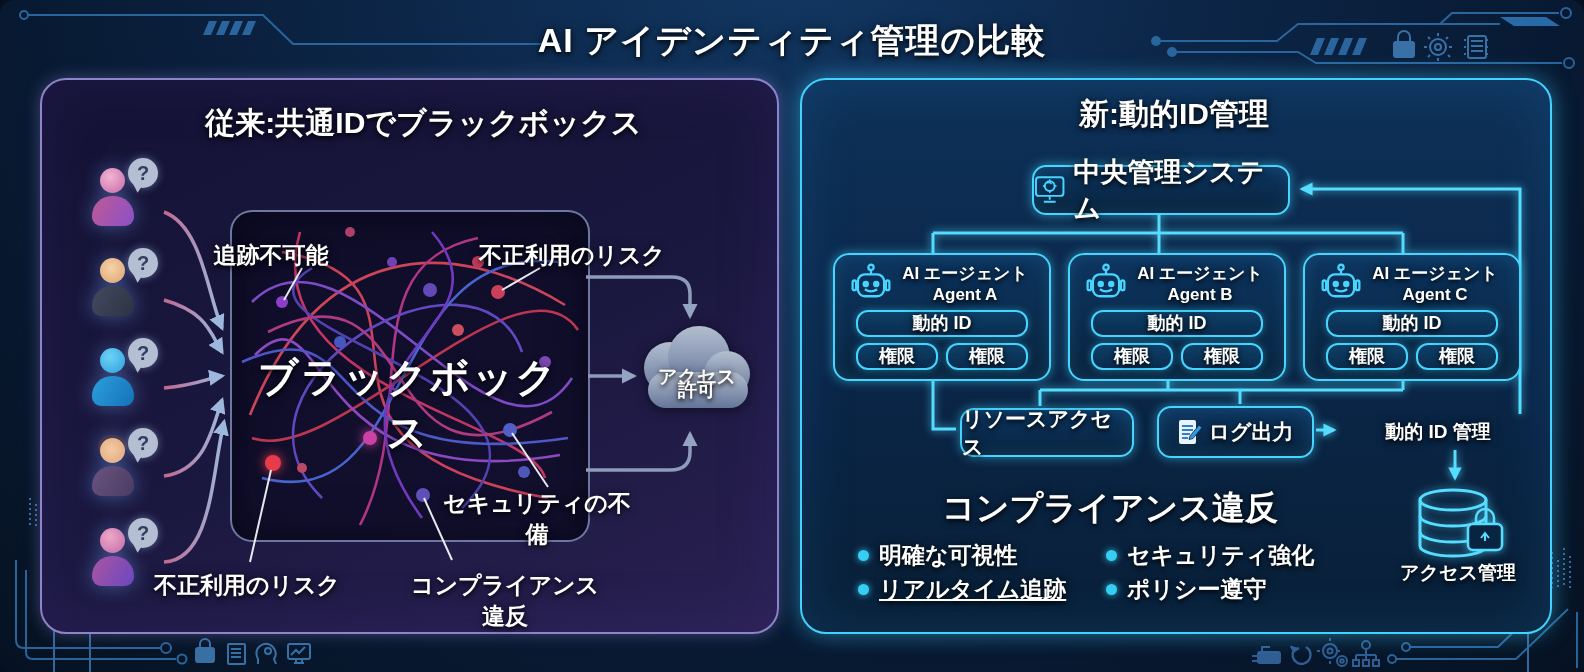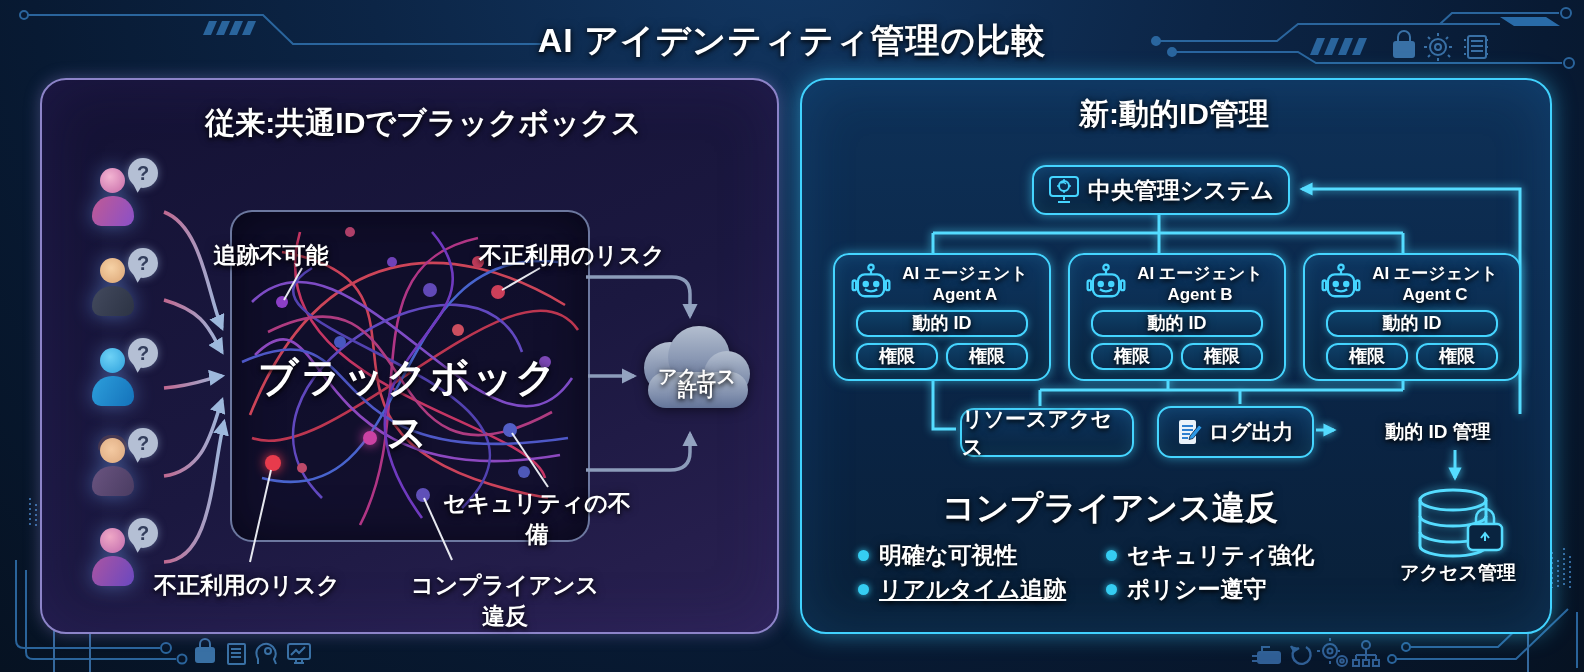--- a/index.html
+++ b/index.html
@@ -1,19 +1,20 @@
 <!DOCTYPE html>
 <html><head>
 <meta charset="utf-8">
 <style>
   html,body{margin:0;padding:0;background:#04101f;}
   .canvas{
     position:relative;width:1584px;height:672px;overflow:hidden;
     font-family:"Liberation Sans","DejaVu Sans",sans-serif;color:#fff;
     background:radial-gradient(ellipse at 50% -10%, #123864 0%, #0c2546 38%, #081a33 68%, #061222 100%);
+    border-radius:14px;
   }
   .layer{position:absolute;left:0;top:0;width:1584px;height:672px;pointer-events:none;}
   .abs{position:absolute;}
   .ctr{text-align:center;}
   .sh{text-shadow:0 2px 4px rgba(0,0,0,.85),0 0 10px rgba(0,0,0,.5);}
   .main-title{left:0;top:18px;width:1584px;font-size:34px;font-weight:800;letter-spacing:1px;z-index:6;}
   .panel{position:absolute;top:78px;height:552px;border-radius:26px;z-index:1;}
   .panel-left{
     left:40px;width:735px;border:2px solid #8d84c9;
     background:linear-gradient(155deg,#141234 0%,#1b1840 55%,#2a2152 100%);
@@ -52,21 +53,21 @@
   .qbubble::after{content:"";position:absolute;left:3px;bottom:-4px;width:0;height:0;
     border-left:8px solid transparent;border-right:2px solid transparent;border-top:8px solid #b4bfd4;transform:rotate(18deg);}
   
   .cyanbox{
     position:absolute;z-index:5;border:2.5px solid #45d5ff;border-radius:14px;
     background:linear-gradient(180deg,#0d3560 0%,#09243f 100%);
     box-shadow:0 0 11px rgba(70,215,255,.55), inset 0 0 16px rgba(70,215,255,.14);
   }
   .cyanbox .lbl{font-weight:800;}
   .central{left:1032px;top:165px;width:254px;height:46px;display:flex;align-items:center;justify-content:center;gap:8px;}
-  .central .lbl{font-size:23px;}
+  .central .lbl{font-size:27px;}
   .agent{top:253px;width:200px;height:119px;border-radius:16px;padding:5px 7px 0;}
   .agent-head{display:flex;align-items:center;gap:4px;padding:0 8px;height:48px;}
   .agent-head .txt{flex:1;text-align:center;font-size:17px;font-weight:800;line-height:1.25;}
   .pill{border:2px solid #45d5ff;border-radius:12px;background:linear-gradient(180deg,#0e4068,#0a2c4e);
     font-size:18px;font-weight:800;text-align:center;height:23px;line-height:22px;
     box-shadow:0 0 7px rgba(70,215,255,.4);}
   .idpill{margin:2px 14px 0;}
   .permrow{display:flex;gap:8px;margin:6px 14px 0;}
   .permrow .pill{flex:1;}
   .resource{left:960px;top:408px;width:170px;height:45px;display:flex;align-items:center;justify-content:center;}

